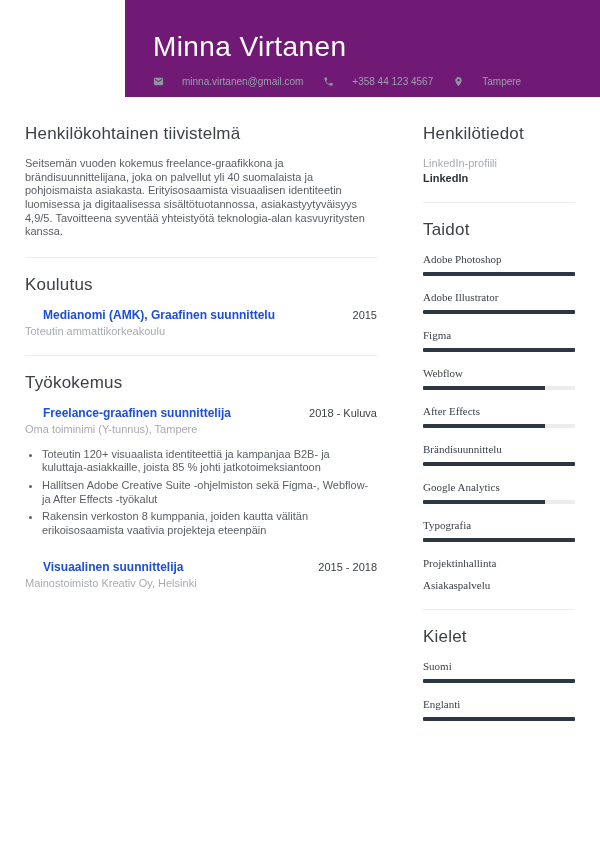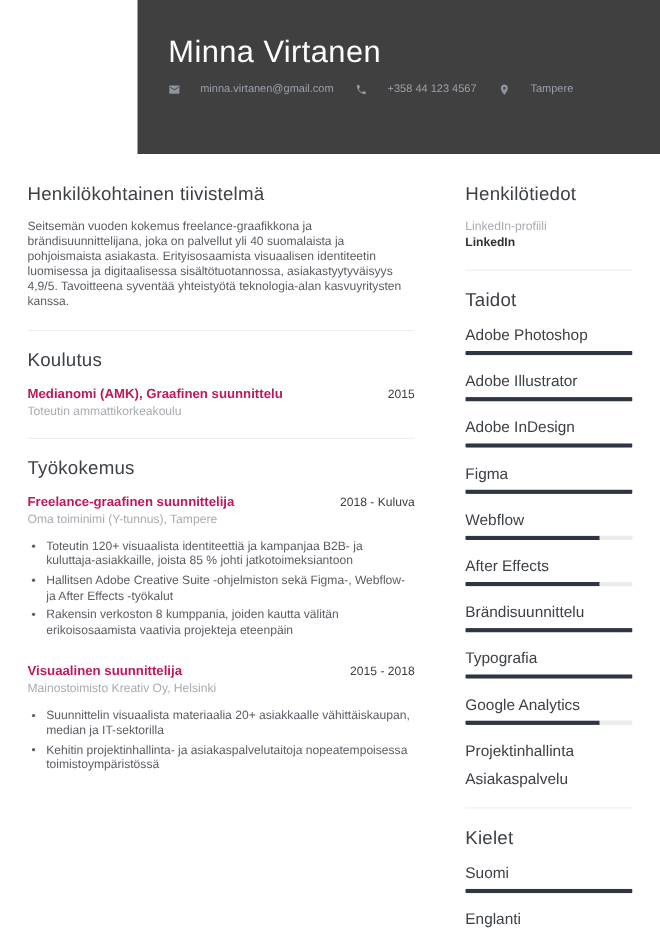--- a/index.html
+++ b/index.html
@@ -8,22 +8,22 @@
     width: 600px; height: 848px;
     background: #ffffff;
     font-family: "Liberation Sans", sans-serif;
     color: #33373c;
     overflow: hidden;
   }
 
   
   .header {
     margin-left: 125px;
-    height: 140px;
-    background: #404040;
+    height: 97px;
+    background: #701a75;
     color: #ffffff;
     padding: 32px 0 0 28px;
   }
   .name {
     margin: 0;
     font-size: 28px;
     font-weight: 500;
     letter-spacing: 0.4px;
     line-height: 1.1;
     color: #fdfdfd;
@@ -74,21 +74,22 @@
   .entry { margin-bottom: 22px; }
   .entry:last-child { margin-bottom: 0; }
   .entry-head {
     display: flex;
     justify-content: space-between;
     align-items: baseline;
   }
   .entry-title {
     font-size: 12px;
     font-weight: 700;
-    color: #be185d;
+    color: #1d4ed8;
+    margin-left: 18px;
   }
   .entry-date {
     font-size: 11px;
     color: #3c4147;
     white-space: nowrap;
     margin-left: 10px;
   }
   .entry-sub {
     margin-top: 3px;
     font-size: 11px;
@@ -104,21 +105,21 @@
     color: #595e64;
     margin-bottom: 4px;
   }
   .bullets li:last-child { margin-bottom: 0; }
 
   
   .rc-label { font-size: 11px; color: #a7abb1; }
   .rc-value { font-size: 11px; font-weight: 700; color: #2e3237; margin-top: 3px; }
 
   .skill { margin-bottom: 15px; }
-  .skill-name { font-size: 14px; color: #3c4147; margin-bottom: 7px; }
+  .skill-name { font-size: 11px; color: #3c4147; margin-bottom: 7px; font-family: Liberation Serif, serif; }
   .bar {
     height: 4px;
     background: #ececec;
     border-radius: 1px;
     overflow: hidden;
   }
   .bar-fill { height: 100%; background: #2d3642; }
   .skill.no-bar { margin-bottom: 10px; }
   .skill.no-bar .skill-name { margin-bottom: 0; }
 </style>
@@ -192,24 +193,20 @@
           <li>Rakensin verkoston 8 kumppania, joiden kautta välitän erikoisosaamista vaativia projekteja eteenpäin</li>
         </ul>
       </div>
 
       <div class="entry">
         <div class="entry-head">
           <span class="entry-title">Visuaalinen suunnittelija</span>
           <span class="entry-date">2015 - 2018</span>
         </div>
         <div class="entry-sub">Mainostoimisto Kreativ Oy, Helsinki</div>
-        <ul class="bullets">
-          <li>Suunnittelin visuaalista materiaalia 20+ asiakkaalle vähittäiskaupan, median ja IT-sektorilla</li>
-          <li>Kehitin projektinhallinta- ja asiakaspalvelutaitoja nopeatempoisessa toimistoympäristössä</li>
-        </ul>
       </div>
     </div>
 
   </div>
 
   <div class="col-right">
 
     <div>
       <h2 class="section-title">Henkilötiedot</h2>
       <div class="rc-label">LinkedIn-profiili</div>
@@ -227,26 +224,20 @@
             <div class="bar-fill" style="width: 100%;"></div>
           </div>
       </div>
       <div class="skill">
         <div class="skill-name">Adobe Illustrator</div>
         <div class="bar">
             <div class="bar-fill" style="width: 100%;"></div>
           </div>
       </div>
       <div class="skill">
-        <div class="skill-name">Adobe InDesign</div>
-        <div class="bar">
-            <div class="bar-fill" style="width: 100%;"></div>
-          </div>
-      </div>
-      <div class="skill">
         <div class="skill-name">Figma</div>
         <div class="bar">
             <div class="bar-fill" style="width: 100%;"></div>
           </div>
       </div>
       <div class="skill">
         <div class="skill-name">Webflow</div>
         <div class="bar">
             <div class="bar-fill" style="width: 80%;"></div>
           </div>
@@ -257,29 +248,29 @@
             <div class="bar-fill" style="width: 80%;"></div>
           </div>
       </div>
       <div class="skill">
         <div class="skill-name">Brändisuunnittelu</div>
         <div class="bar">
             <div class="bar-fill" style="width: 100%;"></div>
           </div>
       </div>
       <div class="skill">
+        <div class="skill-name">Google Analytics</div>
+        <div class="bar">
+            <div class="bar-fill" style="width: 80%;"></div>
+          </div>
+      </div>
+      <div class="skill">
         <div class="skill-name">Typografia</div>
         <div class="bar">
             <div class="bar-fill" style="width: 100%;"></div>
-          </div>
-      </div>
-      <div class="skill">
-        <div class="skill-name">Google Analytics</div>
-        <div class="bar">
-            <div class="bar-fill" style="width: 80%;"></div>
           </div>
       </div>
       <div class="skill no-bar">
         <div class="skill-name">Projektinhallinta</div>
       </div>
       <div class="skill no-bar">
         <div class="skill-name">Asiakaspalvelu</div>
       </div>
     </div>
 

